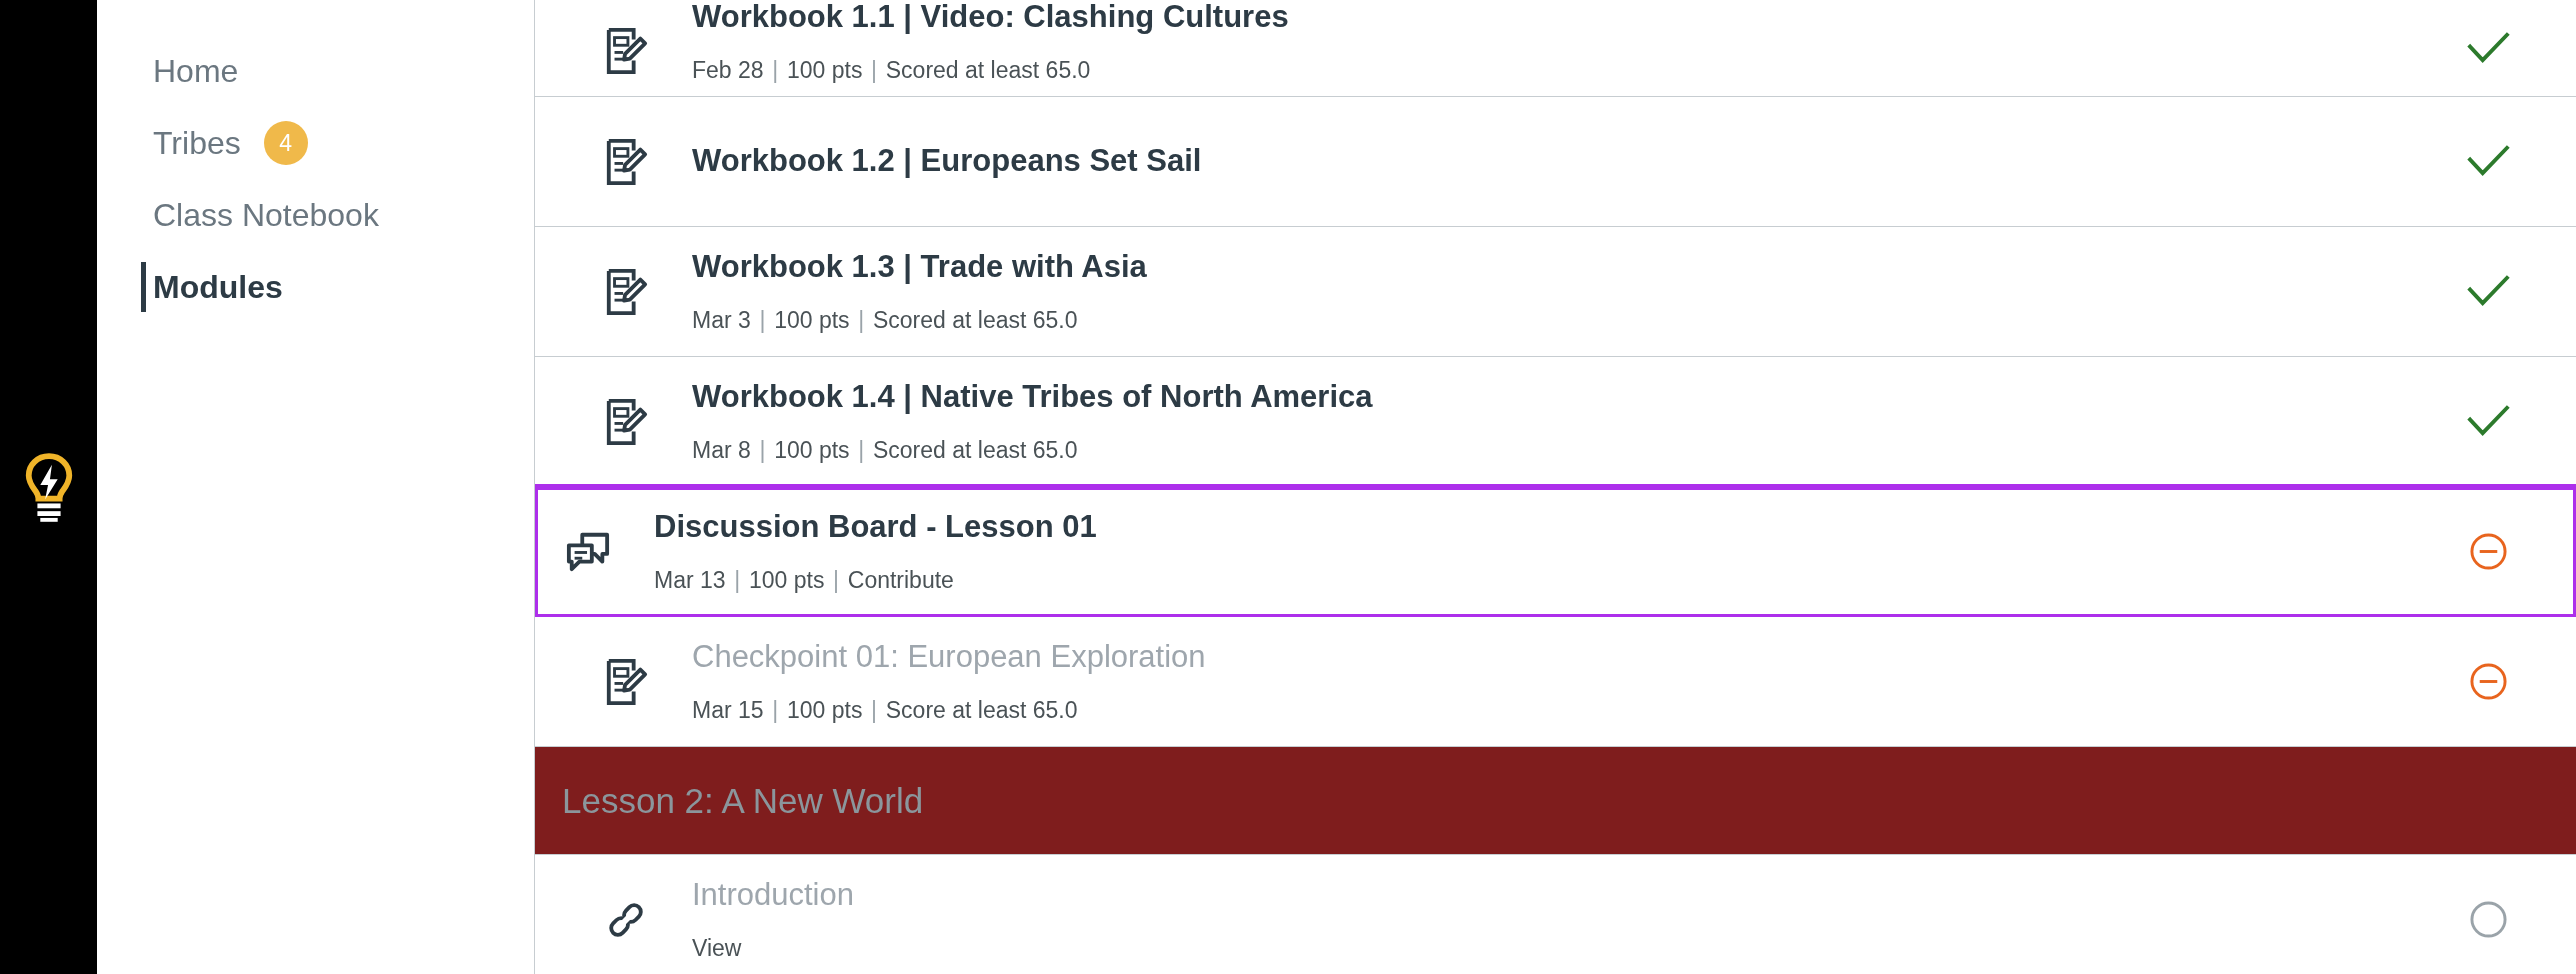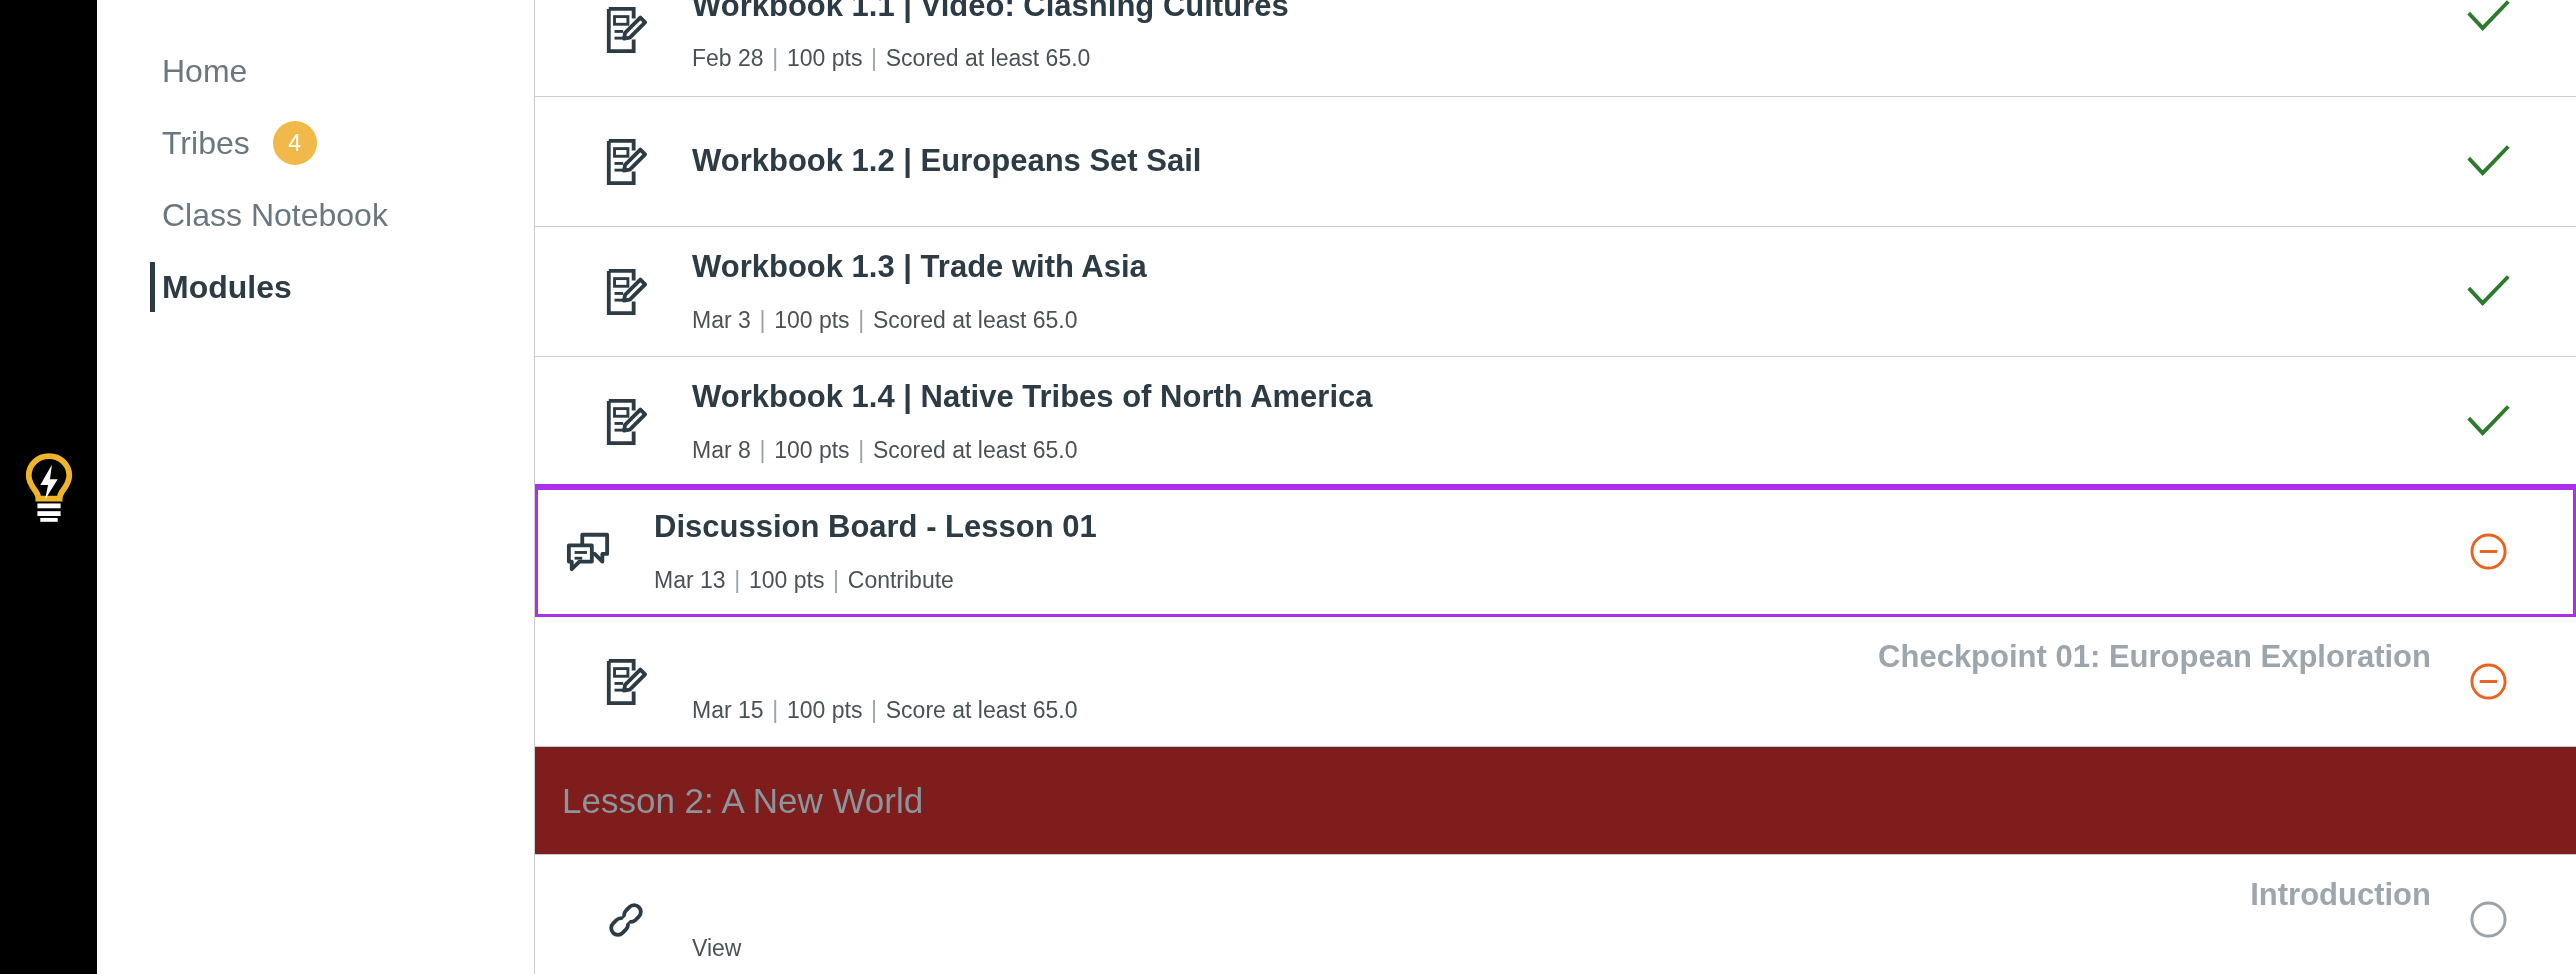--- a/index.html
+++ b/index.html
@@ -94,21 +94,21 @@
     left: 50%; top: 36%;
     transform: translateX(-50%);
     width: 52px; height: 8.7px;
     border-radius: 0 0 11.6px 11.6px;
     background: #232c47;
   }
 
   
   .coursenav {
     position: absolute;
-    left: 109px; top: 0;
+    left: 100px; top: 0;
     width: 437px;
     height: 975px;
     background: #ffffff;
     padding-top: 35px;
   }
   .nav-item {
     position: relative;
     display: flex;
     align-items: center;
     height: 72px;
@@ -160,21 +160,21 @@
   .row {
     position: relative;
     display: flex;
     align-items: center;
     height: 130px;
     border-bottom: 1.9px solid #c7cdd1;
     background: #ffffff;
     padding-left: 66px;
     padding-right: 54px;
   }
-  .row.first { height: 97px; align-items: flex-start; padding-top: 0; }
+  .row.first { height: 97px; align-items: center; padding-top: 0; }
   .row.first .row-icon { margin-top: 5.8px; }
   .row.first .row-text { margin-top: -13.5px; }
 
   .row.header-row {
     height: 108px;
     padding-left: 27px;
     background: #7f1d1d;
   }
   .header-title {
     font-size: 35px;
@@ -203,22 +203,21 @@
   .row-title {
     font-size: 31px;
     font-weight: 700;
     color: #2d3b45;
     font-family: "Liberation Sans", sans-serif;
     line-height: 1.25;
     white-space: nowrap;
   }
   .row-title.dim {
     color: #9ea6ad;
-    font-weight: 700;
-    text-align: right;
+    font-weight: 400;
   }
   .row-meta {
     margin-top: 20px;
     font-size: 23px;
     color: #4a5256;
     font-family: "Liberation Sans", sans-serif;
     line-height: 1.2;
     white-space: nowrap;
   }
   .row-meta .sep {

